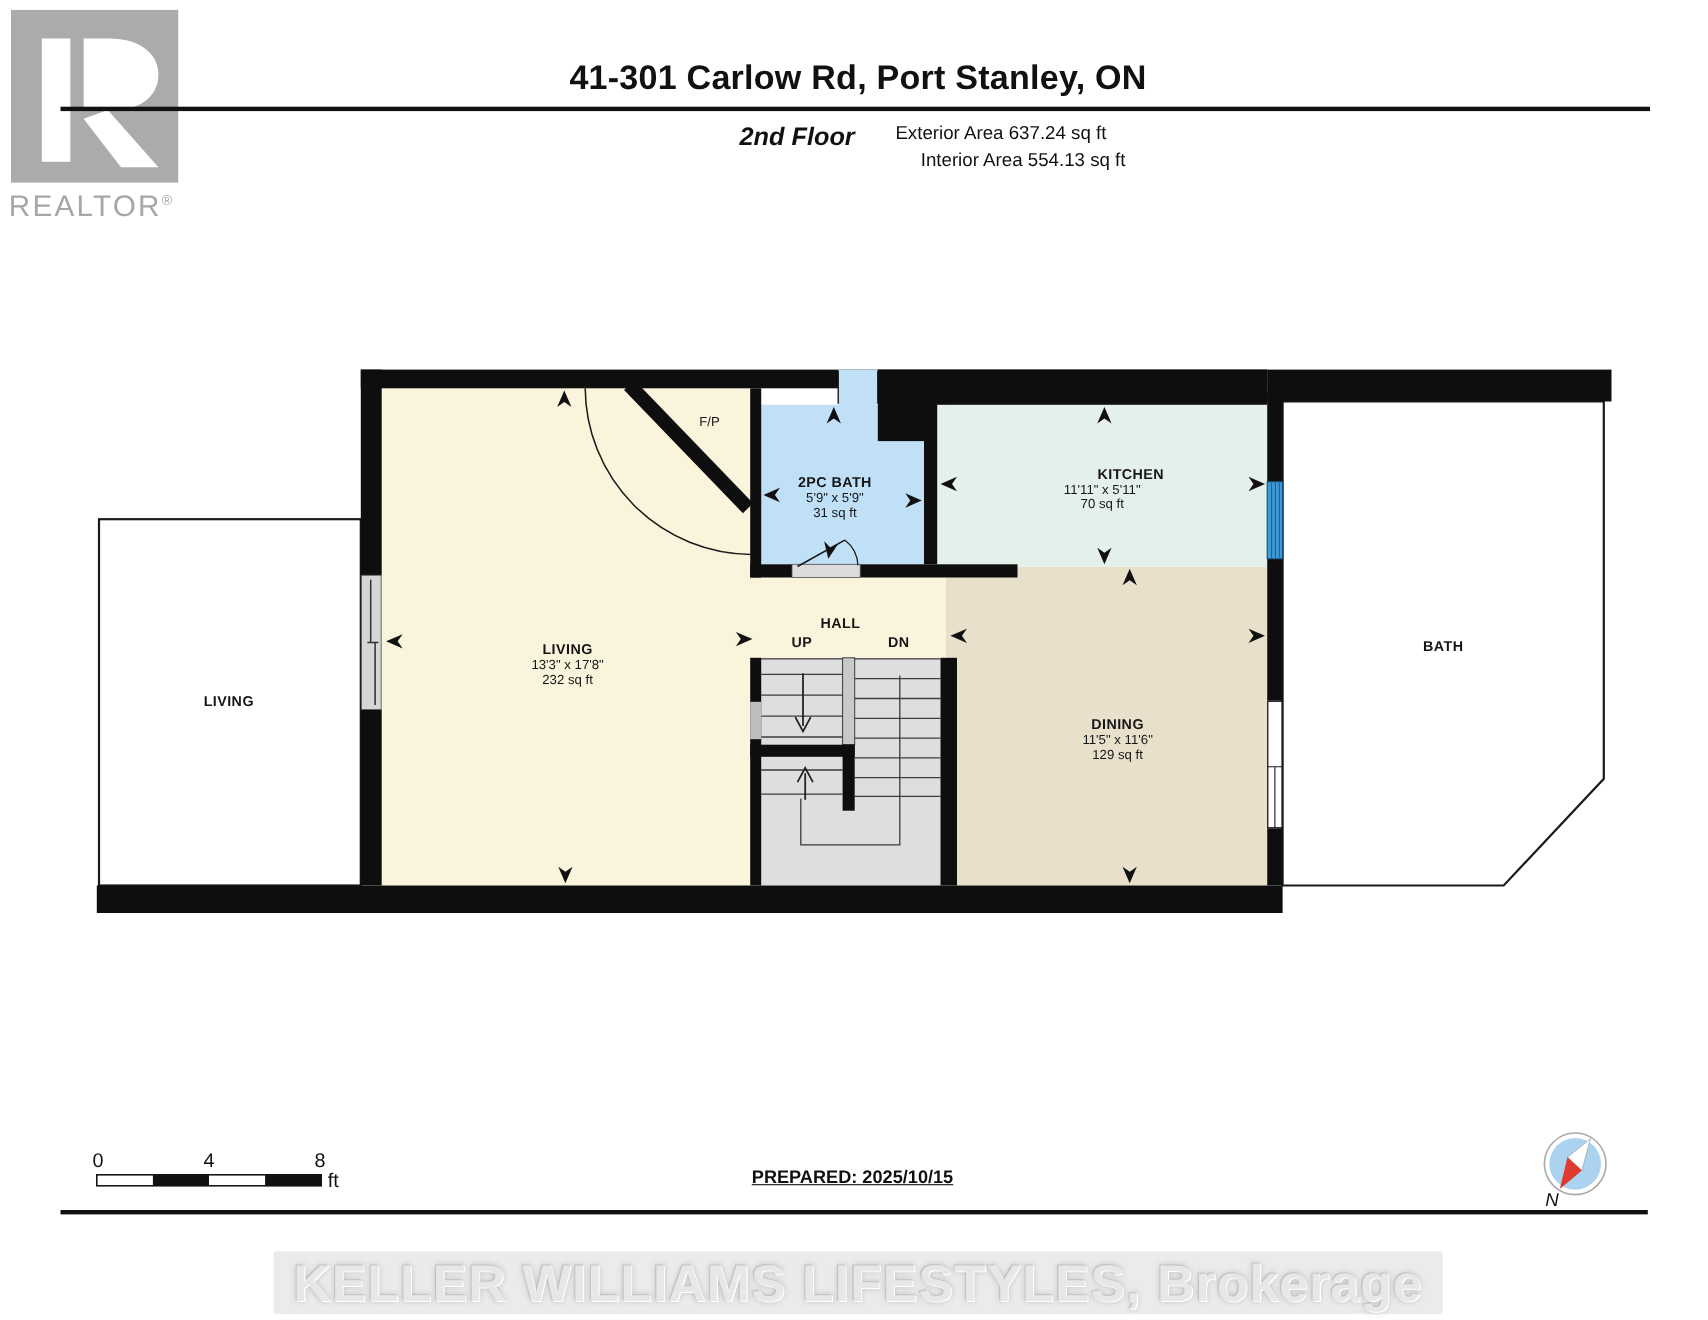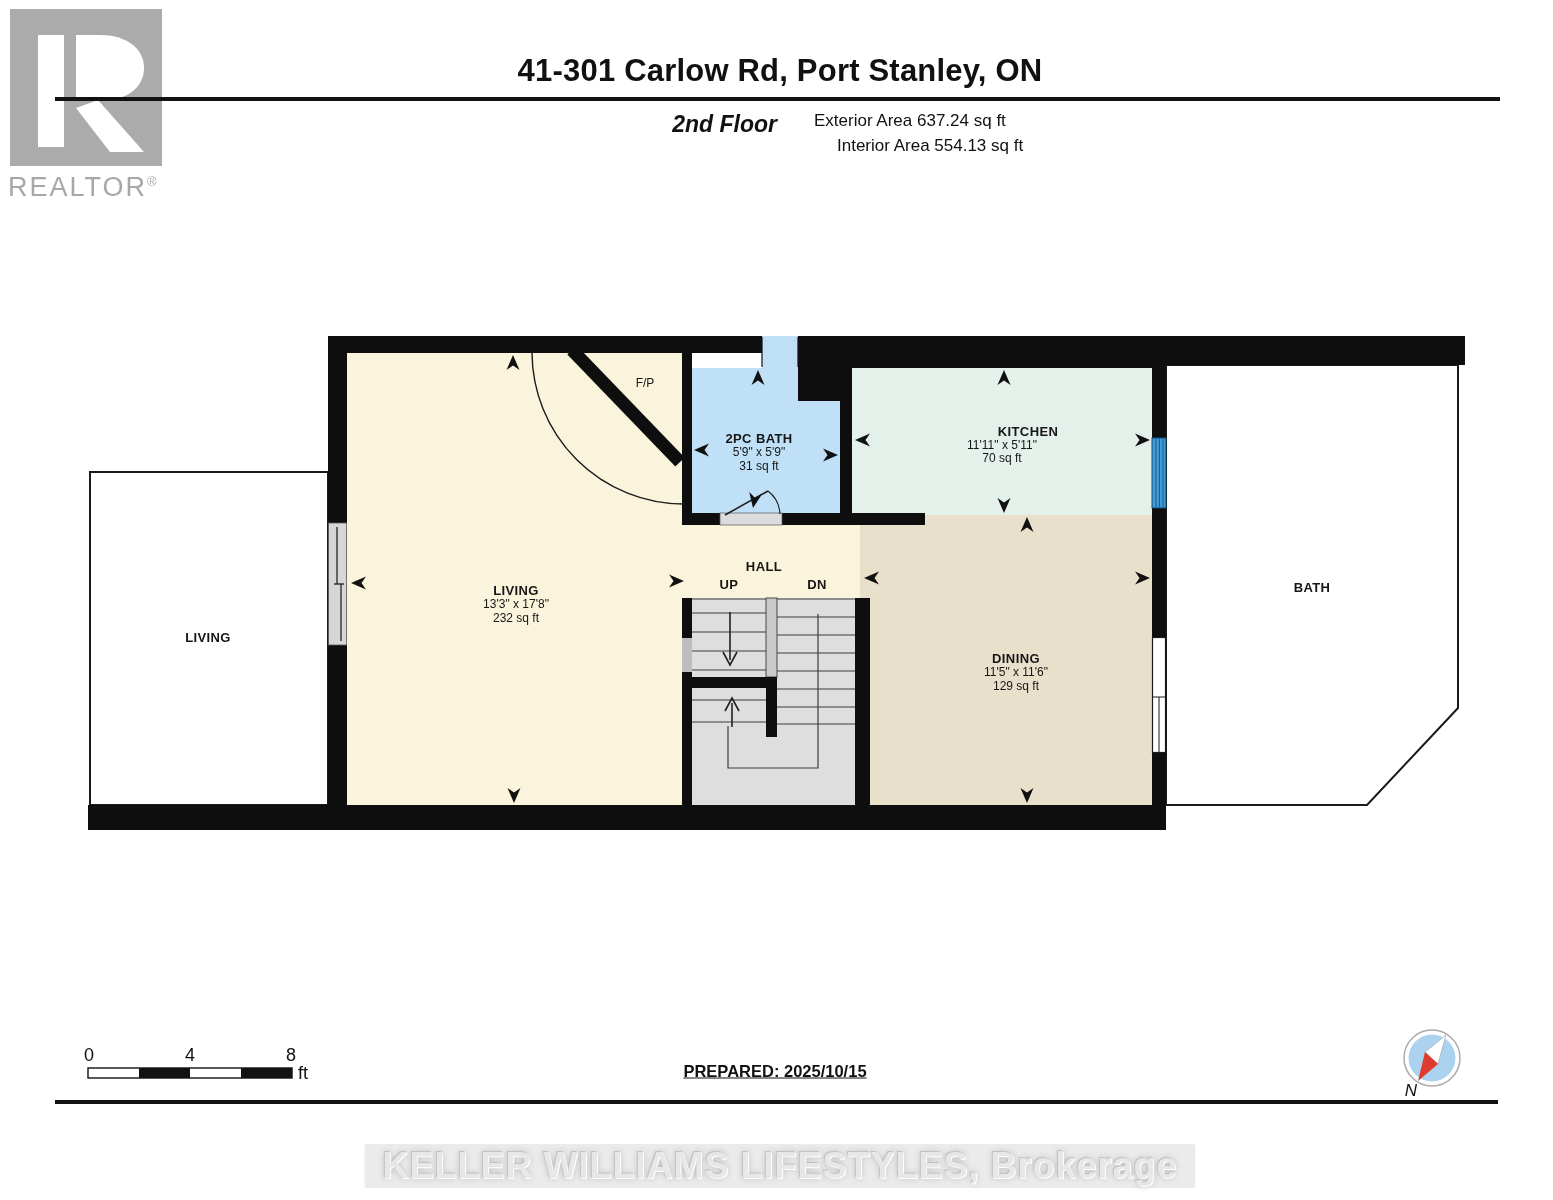--- a/index.html
+++ b/index.html
@@ -17,21 +17,21 @@
   .area-line2{left:793px;top:136px;font-size:17px;margin-left:44px;}
   
   .room-name{font-size:13px;letter-spacing:.4px;color:#161616;font-weight:bold;}
   .room-dims{font-size:12px;color:#161616;}
   
   .scale-num{font-size:18px;color:#111;}
   .scale-unit{left:298px;top:1063px;font-size:18px;}
   .prepared{left:775px;top:1071px;font-size:16.5px;font-weight:bold;text-decoration:underline;}
   .compass-n{left:1411px;top:1091px;font-size:17px;font-style:italic;}
   .disclaimer{left:65px;top:1122px;font-size:15px;color:#161616;}
-  .watermark{left:780px;top:1166px;font-size:36px;font-weight:bold;color:#e7e7e7;
+  .watermark{left:780px;top:1166px;font-size:47px;font-weight:bold;color:#e7e7e7;
              background:rgba(210,210,210,.45);padding:1px 18px;border-radius:3px;
              letter-spacing:1px;
              text-shadow:1px 1px 0 #fff,-1px -1px 0 #c2c2c2,0 0 6px rgba(170,170,170,.8);}
 </style>
 </head>
 <body>
 
 <div class="page">
 
   <svg class="plan" width="1553" height="1200" viewBox="0 0 1553 1200">

